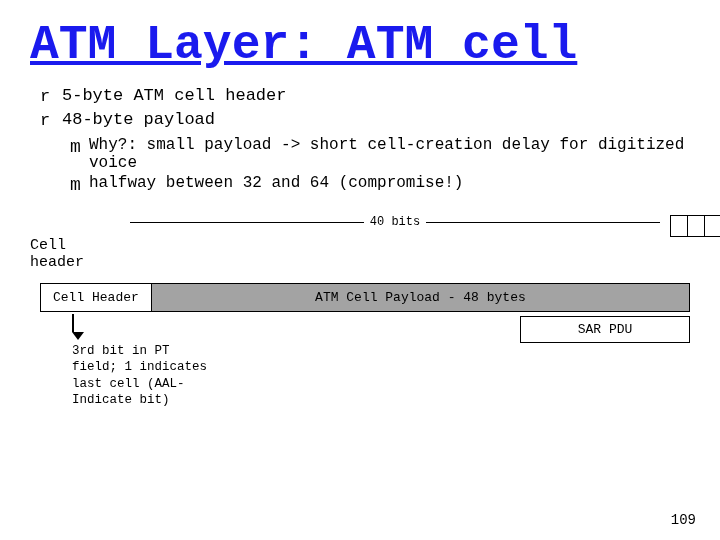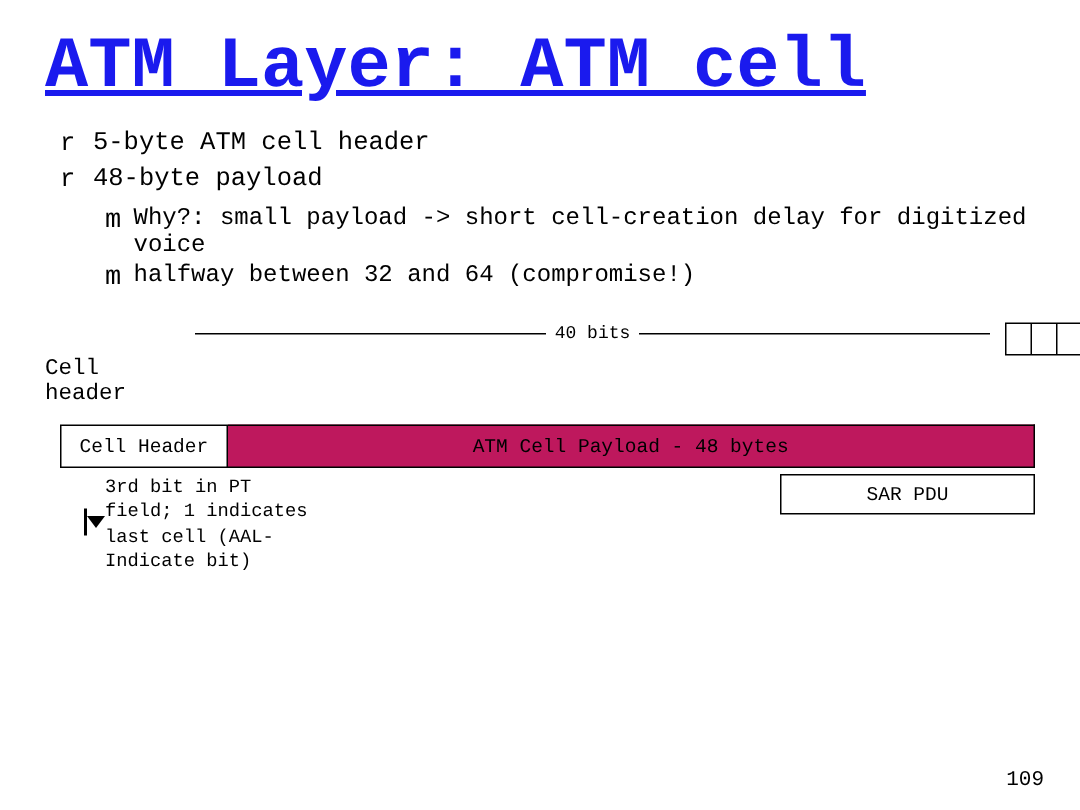--- a/index.html
+++ b/index.html
@@ -116,21 +116,21 @@
     }
     .format-box-payload {
       border: 1.5px solid #000;
       border-left: none;
       padding: 6px 20px;
       font-size: 13px;
       display: flex;
       align-items: center;
       justify-content: center;
       flex: 1;
-      background: #be185d;
+      background: #a3a3a3;
       text-align: right;
     }
     .format-sar-box {
       border: 1.5px solid #000;
       padding: 5px 20px;
       font-size: 13px;
       min-width: 170px;
       text-align: center;
     }
     .arrow-down-line {
@@ -163,23 +163,22 @@
       align-items: center;
     }
     .format-arrow-row {
       display: flex;
       align-items: flex-start;
       margin-top: 2px;
       gap: 0;
     }
     .note-and-arrow {
       display: flex;
-      flex-direction: row;
-      align-items: center;
-      margin-left: 16px;
+      flex-direction: column;
+      margin-left: 32px;
     }
   </style>
 </head>
 <body>
 
 <div class="slide">
 
   <h1>ATM Layer: ATM cell</h1>
 
   <ul class="bullet-list">

